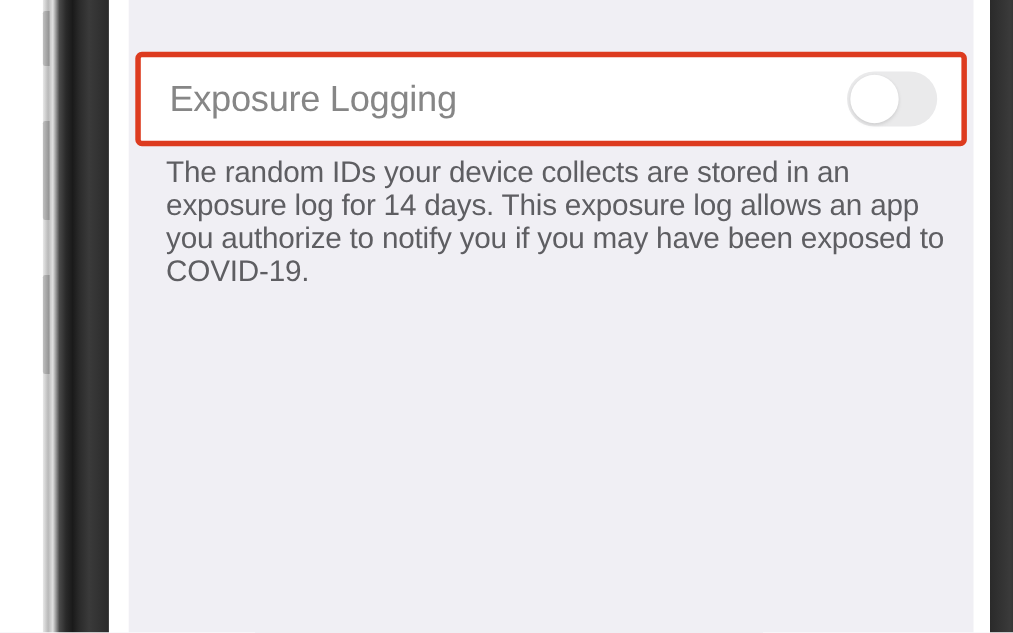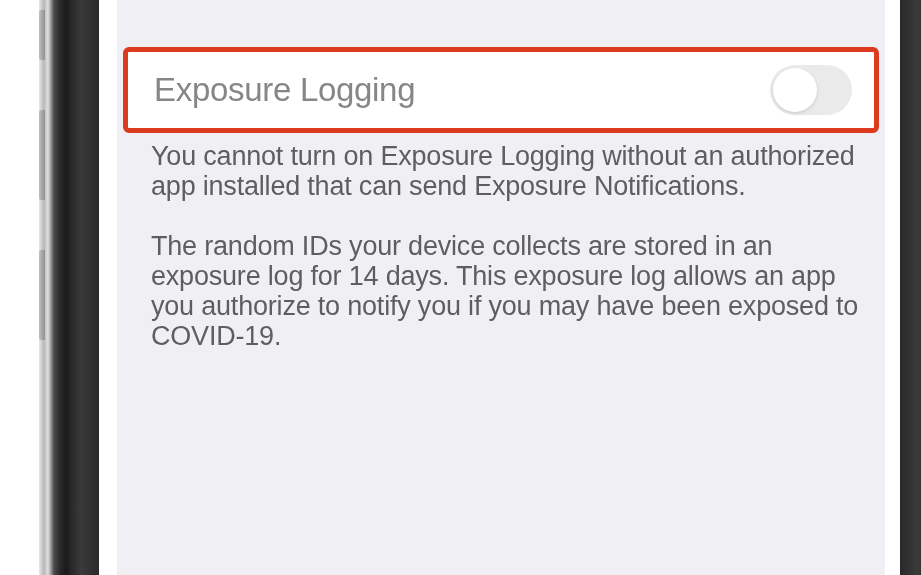--- a/index.html
+++ b/index.html
@@ -133,18 +133,17 @@
   <div class="screen-area">
 
     <div class="setting-row">
       <span class="setting-label">Exposure Logging</span>
       <div class="toggle">
         <div class="toggle-knob"></div>
       </div>
     </div>
 
     <div class="description">
-      <p>You cannot turn on Exposure Logging without an authorized app installed that can send Exposure Notifications.</p>
       <p>The random IDs your device collects are stored in an exposure log for 14 days. This exposure log allows an app you authorize to notify you if you may have been exposed to COVID-19.</p>
     </div>
 
   </div>
 </div>
 
 </body></html>

